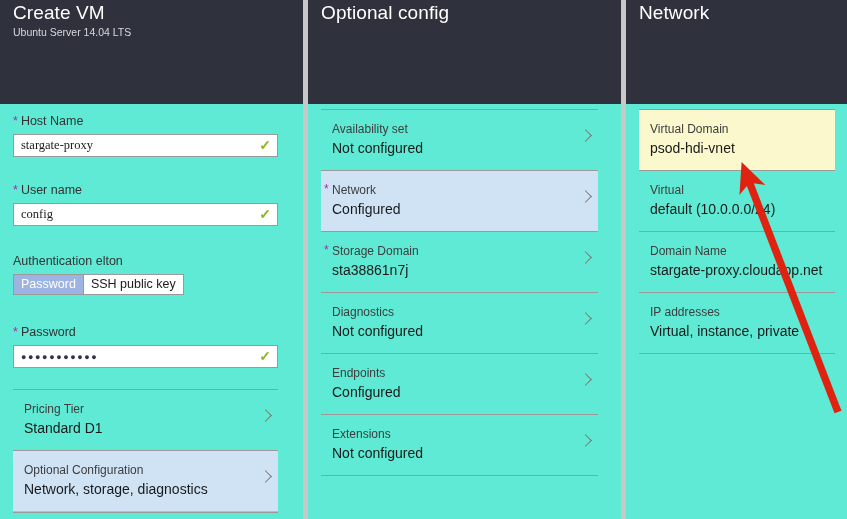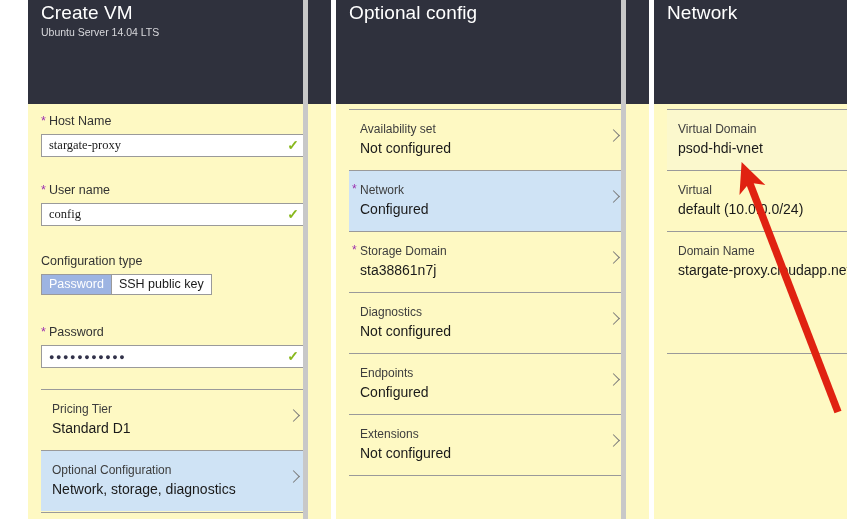--- a/index.html
+++ b/index.html
@@ -14,22 +14,21 @@
     overflow: hidden;
     font-family: "Liberation Sans", sans-serif;
     -webkit-font-smoothing: antialiased;
   }
 
   
   .blade {
     position: absolute;
     top: 0;
     bottom: 0;
-    background: #fef9c3;
-    margin-left: 28px;
+    background: #5eead4;
   }
   #blade-create-vm   { left: 0;   width: 303px; }
   #blade-optional    { left: 308px; width: 313px; }
   #blade-network     { left: 626px; width: 221px; }
 
   .blade-divider {
     position: absolute;
     top: 0;
     bottom: 0;
     width: 5px;
@@ -262,21 +261,21 @@
       <div class="field-label">
         <span class="req-star">*</span><span>User name</span>
       </div>
       <div class="text-input">
         <span>config</span>
         <span class="input-check">✓</span>
       </div>
     </div>
 
     <div class="field" style="top:150px;">
-      <div class="field-label">Configuration type</div>
+      <div class="field-label">Authentication elton</div>
       <div class="toggle-group">
         <div class="toggle-opt selected">Password</div>
         <div class="toggle-sep"></div>
         <div class="toggle-opt">SSH public key</div>
       </div>
     </div>
 
     <div class="field" style="top:221px;">
       <div class="field-label">
         <span class="req-star">*</span><span>Password</span>
@@ -395,20 +394,26 @@
       <div class="row-value">default (10.0.0.0/24)</div>
     </div>
 
     <div class="row right" style="top:127px;">
       <div class="hr-top"></div>
       <div class="row-fill"></div>
       <div class="row-top-label">Domain Name</div>
       <div class="row-value">stargate-proxy.cloudapp.net</div>
     </div>
 
+    <div class="row right" style="top:188px;">
+      <div class="hr-top"></div>
+      <div class="row-fill"></div>
+      <div class="row-top-label">IP addresses</div>
+      <div class="row-value">Virtual, instance, private</div>
+    </div>
 
     <div class="hr-standalone" style="top:249px; left:13px; width:196px;"></div>
   </div>
 </div>
 
 <svg id="annotation-arrow" viewBox="0 0 847 519">
   <defs>
     <marker id="arrowhead" markerWidth="4.2" markerHeight="4.2" refX="2.1" refY="2.1" orient="auto" markerUnits="strokeWidth">
       <path d="M 0.1 0.25 L 4.1 2.1 L 0.1 3.95 L 1.15 2.1 Z" fill="#e02211"></path>
     </marker>

